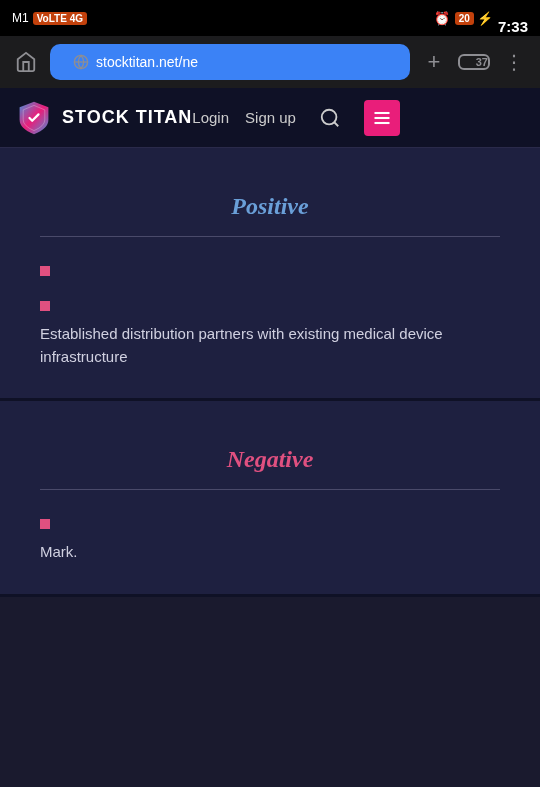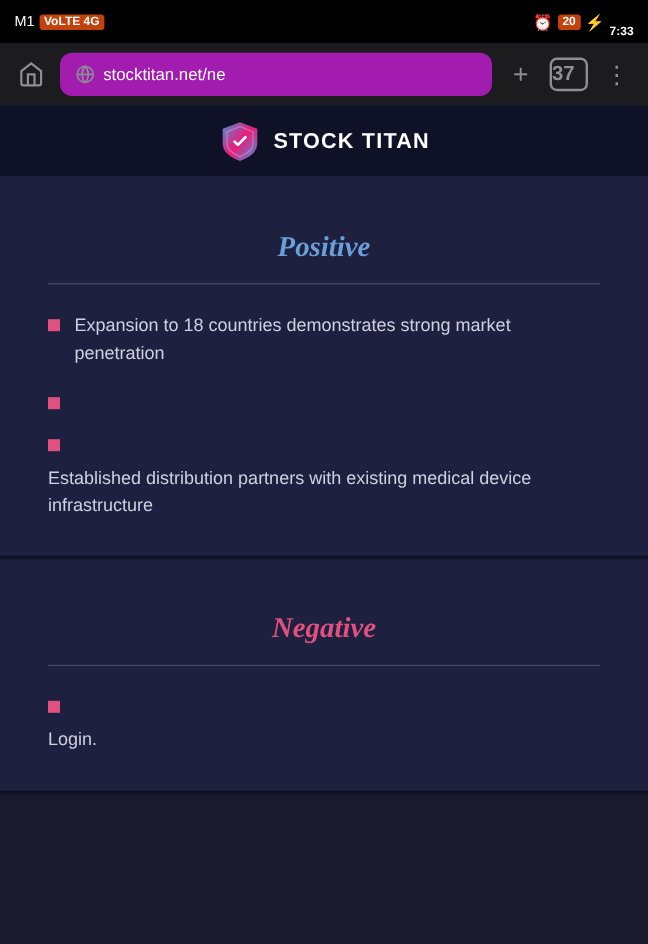--- a/index.html
+++ b/index.html
@@ -41,21 +41,21 @@
     }
     .status-badge {
       background: #c2410c;
       border-radius: 3px;
       padding: 1px 4px;
       font-size: 10px;
       font-weight: bold;
     }
     .status-time {
       font-weight: 700;
-      font-size: 10px;
+      font-size: 15px;
       margin-top: 16px;
     }
 
     
     .browser-bar {
       background: #1c1c1e;
       height: 52px;
       display: flex;
       align-items: center;
       padding: 0 10px;
@@ -65,26 +65,26 @@
       width: 32px;
       height: 32px;
       display: flex;
       align-items: center;
       justify-content: center;
       color: #8e8e93;
       font-size: 20px;
     }
     .browser-url-bar {
       flex: 1;
-      background: #a21caf;
+      background: #3b82f6;
       border-radius: 10px;
       height: 36px;
       display: flex;
       align-items: center;
-      padding: 0 12px;
+      padding: 0 22px;
       gap: 6px;
     }
     .url-icon {
       width: 18px;
       height: 18px;
       display: flex;
       align-items: center;
       justify-content: center;
     }
     .url-text {
@@ -96,50 +96,49 @@
       width: 32px;
       height: 32px;
       display: flex;
       align-items: center;
       justify-content: center;
       color: #8e8e93;
       font-size: 22px;
     }
     .browser-tabs-btn {
       width: 32px;
-      height: 28px;
+      height: 16px;
       border: 2px solid #8e8e93;
       border-radius: 6px;
       display: flex;
       align-items: center;
-      justify-content: flex-start;
+      justify-content: flex-end;
       color: #8e8e93;
-      font-size: 17px;
+      font-size: 11px;
       font-weight: bold;
     }
     .browser-more-btn {
       width: 32px;
       height: 32px;
       display: flex;
       align-items: center;
       justify-content: center;
       color: #8e8e93;
       font-size: 20px;
     }
 
     
     .site-header {
       background: #0f1126;
       height: 60px;
       display: flex;
       align-items: center;
-      justify-content: center;
+      justify-content: flex-start;
       padding: 0 16px;
       border-bottom: 1px solid #2a2a4a;
-      flex-direction: column;
     }
     .site-logo {
       display: flex;
       align-items: center;
       gap: 10px;
     }
     .logo-icon {
       width: 36px;
       height: 36px;
     }
@@ -290,46 +289,59 @@
           <stop offset="50%" style="stop-color:#e91e7a"></stop>
           <stop offset="100%" style="stop-color:#4a90d9"></stop>
         </linearGradient>
       </defs>
       <path d="M20 2 L36 8 L36 22 Q36 32 20 38 Q4 32 4 22 L4 8 Z" fill="url(#shieldGrad)"></path>
       <path d="M20 6 L32 11 L32 22 Q32 29 20 34 Q8 29 8 22 L8 11 Z" fill="none" stroke="rgba(255,255,255,0.3)" stroke-width="1"></path>
       <path d="M15 20 L18 23 L25 16" stroke="#fff" stroke-width="2.5" fill="none" stroke-linecap="round" stroke-linejoin="round"></path>
     </svg>
     <span class="logo-text">STOCK TITAN</span>
   </div>
+  <div class="site-nav">
+    <a class="nav-link">Login</a>
+    <a class="nav-link">Sign up</a>
+    <div class="nav-search-btn">
+      <svg width="22" height="22" viewBox="0 0 24 24" fill="none" stroke="#ccc" stroke-width="2">
+        <circle cx="11" cy="11" r="8"></circle>
+        <line x1="21" y1="21" x2="16.65" y2="16.65"></line>
+      </svg>
+    </div>
+    <div class="nav-menu-btn">
+      <svg width="20" height="20" viewBox="0 0 24 24" fill="none" stroke="#fff" stroke-width="2.5">
+        <line x1="3" y1="6" x2="21" y2="6"></line>
+        <line x1="3" y1="12" x2="21" y2="12"></line>
+        <line x1="3" y1="18" x2="21" y2="18"></line>
+      </svg>
+    </div>
+  </div>
 </div>
 
 <div class="content-area">
 
   <div class="section-card">
     <div class="section-title positive">Positive</div>
     <hr class="section-divider">
     <ul class="bullet-list">
-      <li>
-        <span class="bullet-square"></span>
-        <span>Expansion to 18 countries demonstrates strong market penetration</span>
-      </li>
       <li>
         <span class="bullet-square"></span>
       </li>
       <li>
         <span class="bullet-square"></span>
         <span>Established distribution partners with existing medical device infrastructure</span>
       </li>
     </ul>
   </div>
 
   <div class="section-card">
     <div class="section-title negative">Negative</div>
     <hr class="section-divider">
     <ul class="bullet-list">
       <li>
         <span class="bullet-square"></span>
-        <span>Login.</span>
+        <span>Mark.</span>
       </li>
     </ul>
   </div>
 
 </div>
 
 </body></html>

